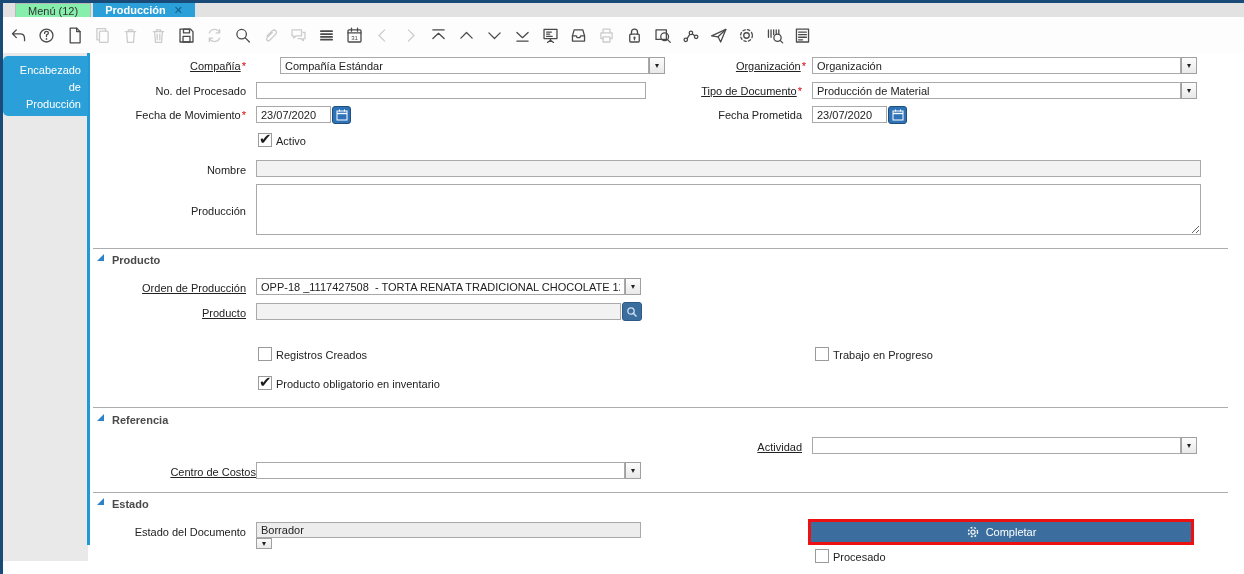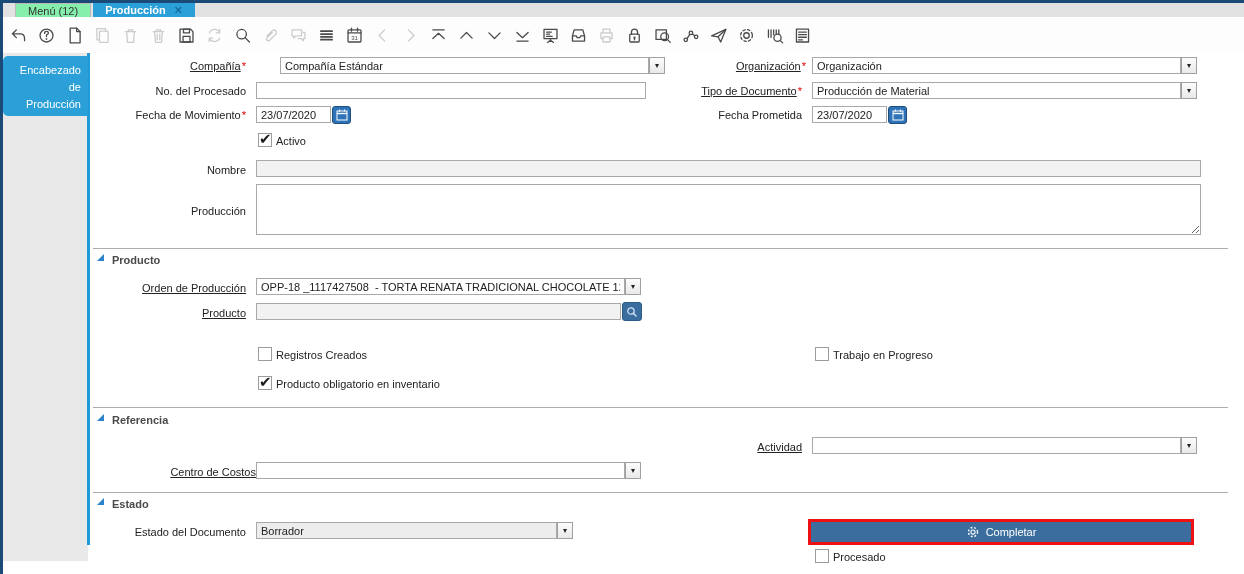--- a/index.html
+++ b/index.html
@@ -380,21 +380,21 @@
     <span class="ddbtn">▾</span>
   </div>
 
   <div class="sep" style="top:492px;"></div>
   <span class="grp-tri" style="left:97px;top:498px;"></span>
   <span class="grp-title" style="left:112px;top:498px;">Estado</span>
 
   <div class="lab" style="left:100px;top:526px;width:146px;">
     <span>Estado del Documento</span>
   </div>
-  <div class="combo" style="left:256px;top:522px;width:317px;">
+  <div class="combo" style="left:256px;top:522px;width:385px;flex-direction:column;">
     <input class="ro" value="Borrador" style="">
     <span class="ddbtn">▾</span>
   </div>
 
   <div class="annot" style="left:808px;top:519px;width:386px;height:26px;">
     <button class="complete-btn">
       <svg width="14" height="14" viewBox="0 0 16 16">
         <circle cx="8" cy="8" r="2.4" fill="none" stroke="#fff" stroke-width="1.2"></circle>
         <circle cx="8" cy="8" r="5.2" fill="none" stroke="#fff" stroke-width="1.6" stroke-dasharray="2.1 2.1"></circle>
       </svg>

